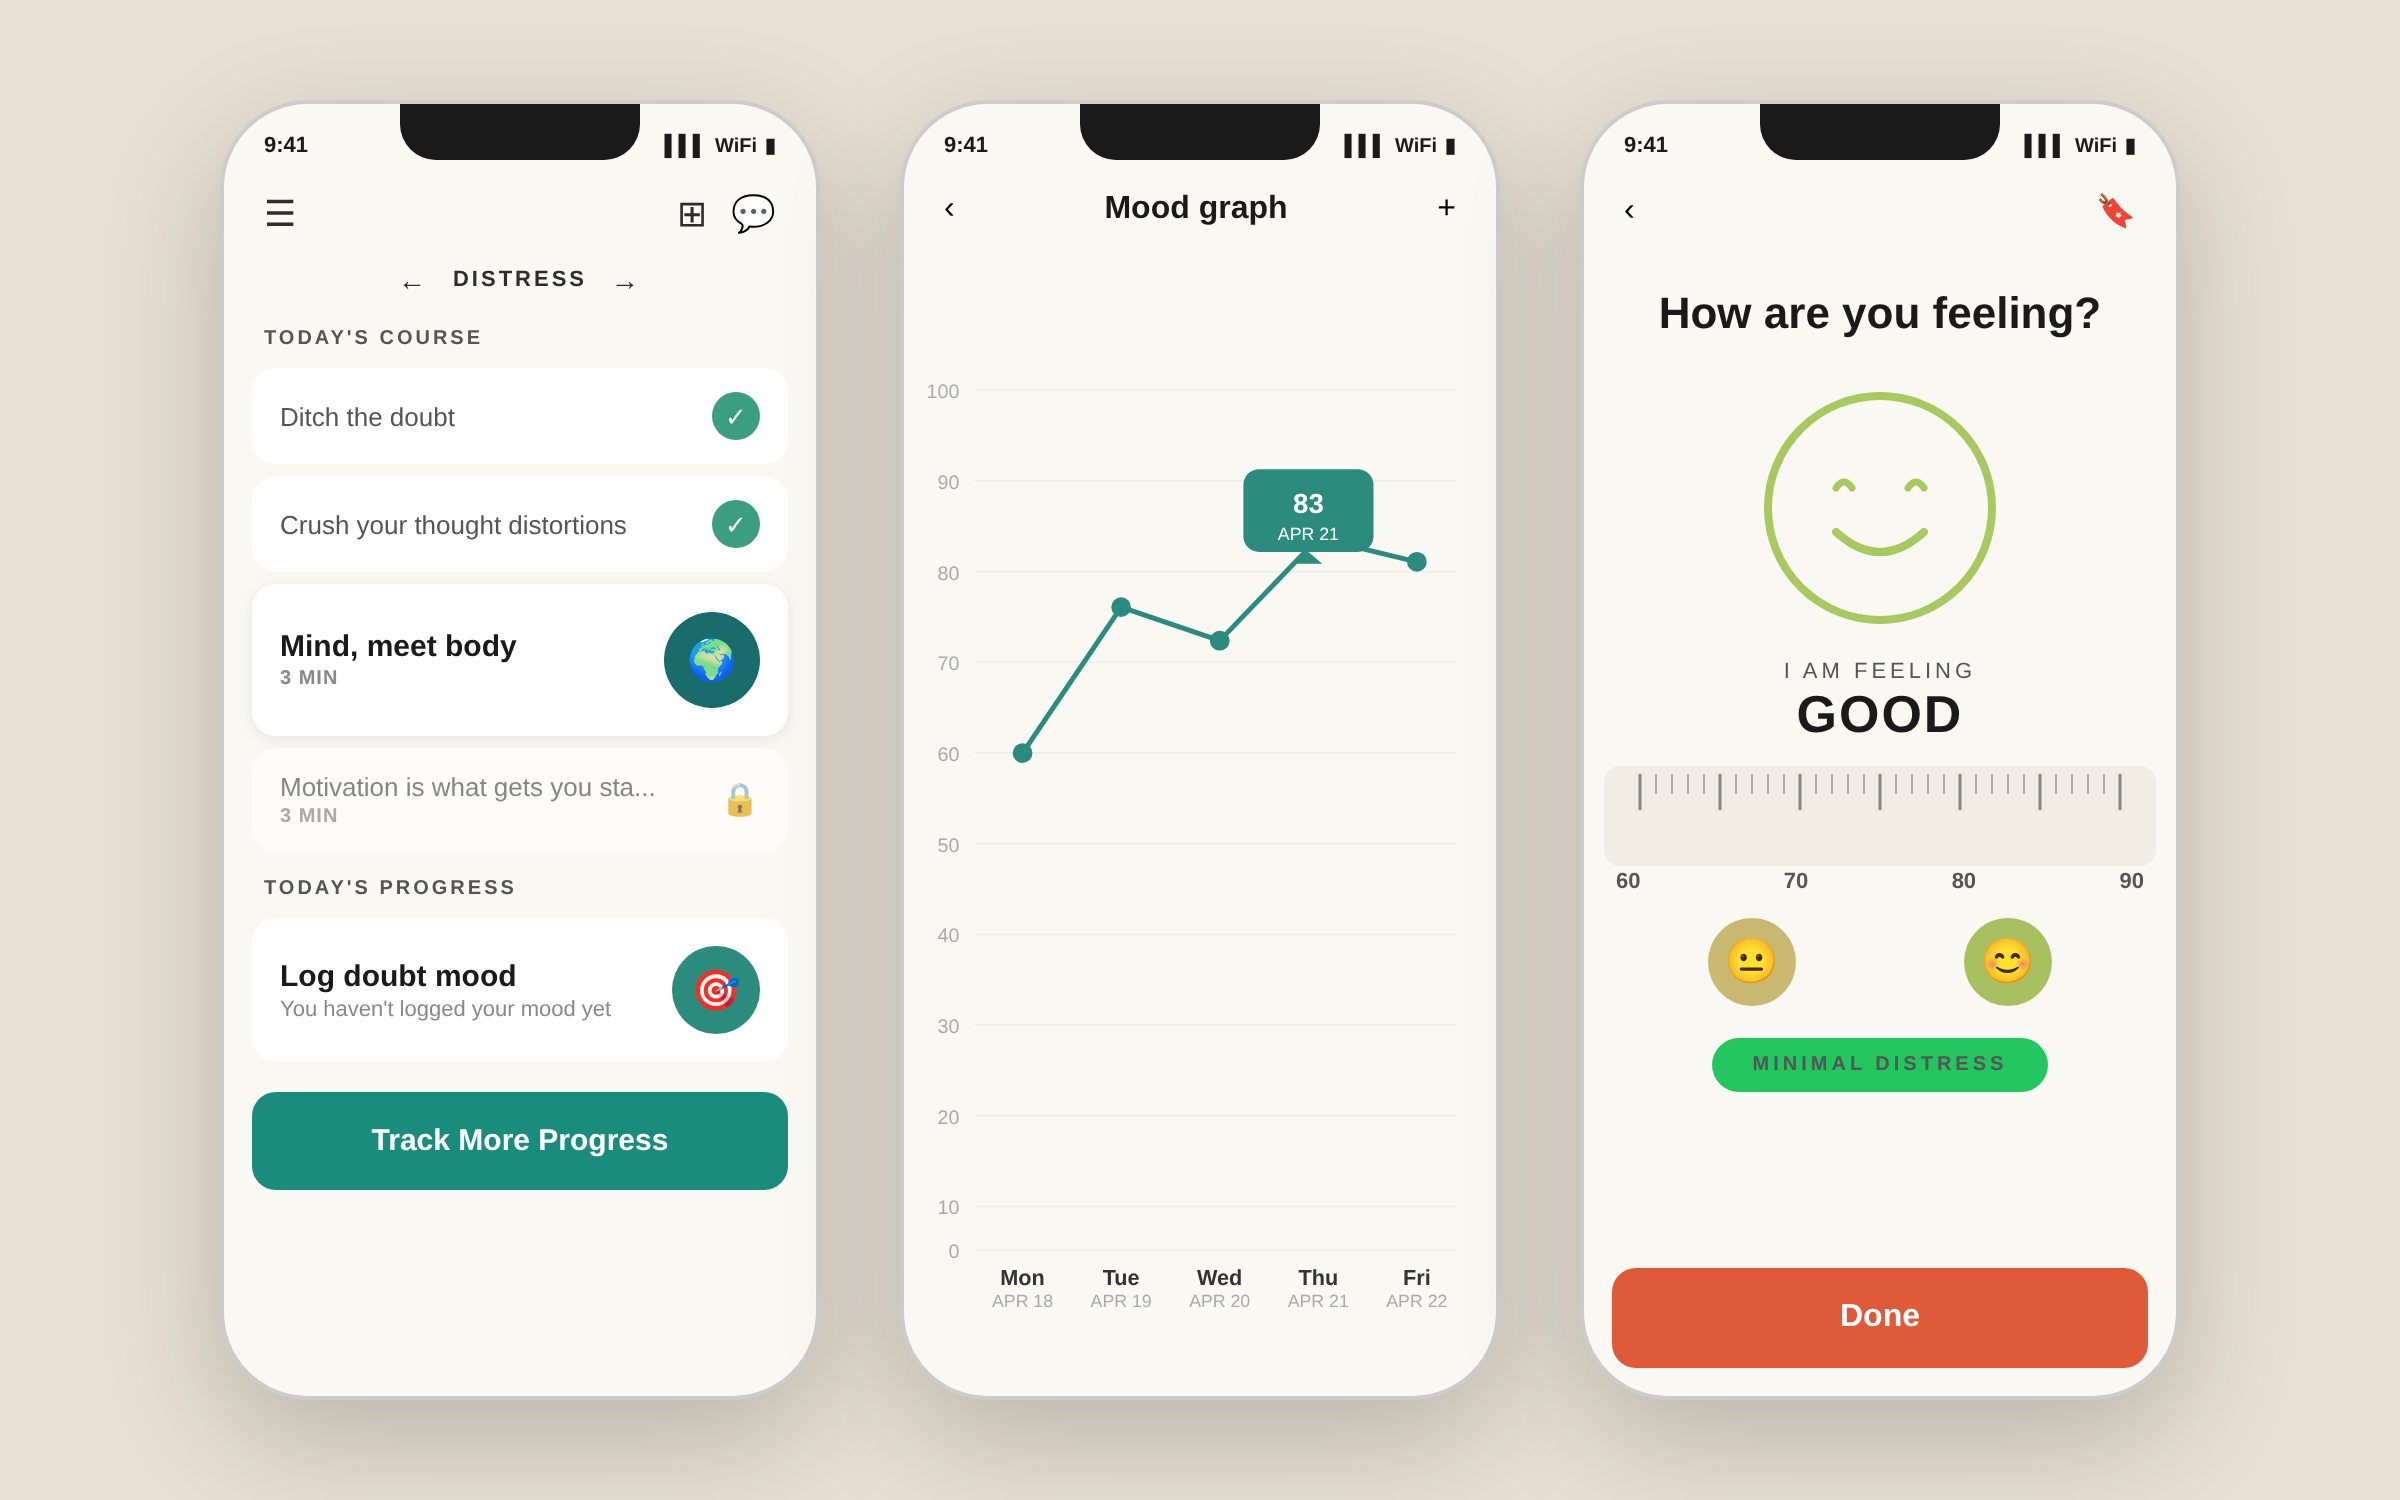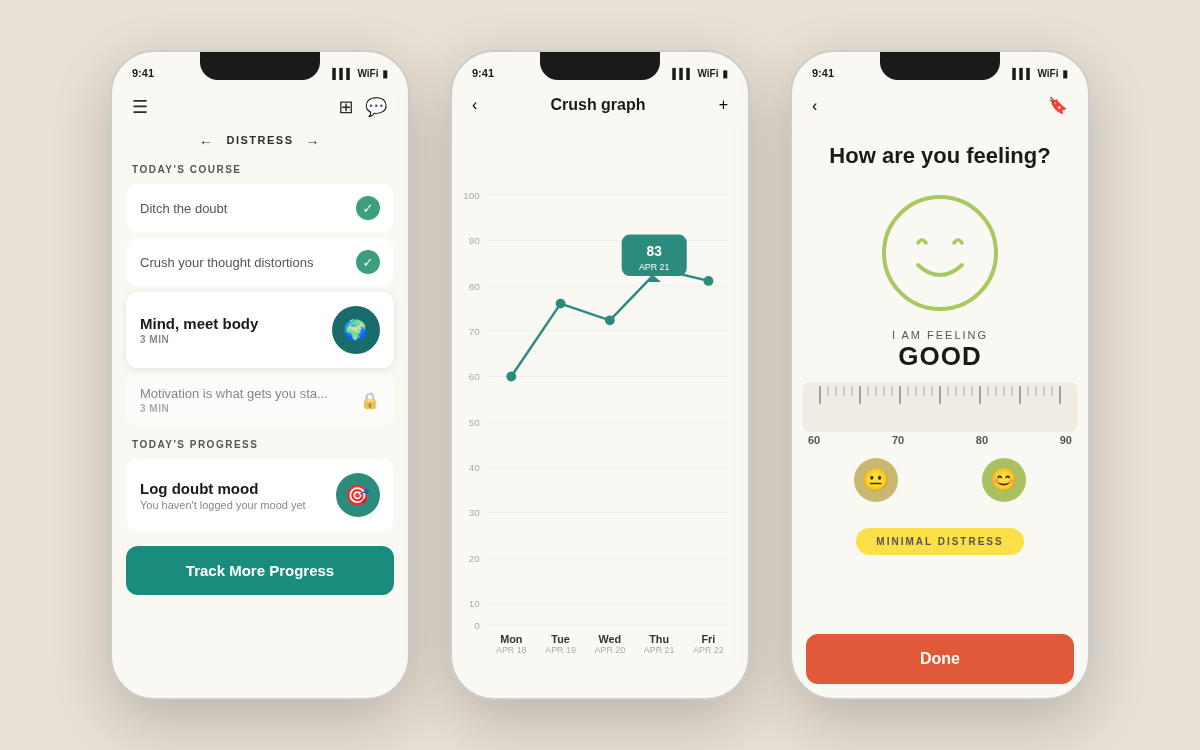--- a/index.html
+++ b/index.html
@@ -309,28 +309,28 @@
       border-radius: 50%;
       display: flex;
       align-items: center;
       justify-content: center;
       font-size: 22px;
     }
     .emoji-face.neutral { background: #c8b870; }
     .emoji-face.good { background: #a8c060; }
 
     .distress-badge {
-      background: #fde047;
+      background: #22c55e;
       border-radius: 20px;
       padding: 8px 20px;
       font-size: 10px;
       font-weight: 700;
       letter-spacing: 2px;
       color: #555;
-      margin-top: 14px;
+      margin-top: 4px;
     }
 
     .done-btn {
       margin: 25px 14px 14px;
       background: #e05a3a;
       color: white;
       border: none;
       border-radius: 12px;
       padding: 16px;
       font-size: 16px;
@@ -414,21 +414,21 @@
     <span>9:41</span>
     <div class="status-icons">
       <span>▌▌▌</span>
       <span>WiFi</span>
       <span>▮</span>
     </div>
   </div>
   <div class="phone-content">
     <div class="phone2-header">
       <span class="icon-btn">‹</span>
-      <span class="phone2-title">Crush graph</span>
+      <span class="phone2-title">Mood graph</span>
       <span class="icon-btn">+</span>
     </div>
     <div class="mood-graph-area">
       <svg class="chart-container" viewBox="0 0 280 480">
 
         <text x="18" y="24" font-size="10" fill="#aaa" text-anchor="end">100</text>
         <text x="18" y="70" font-size="10" fill="#aaa" text-anchor="end">90</text>
         <text x="18" y="116" font-size="10" fill="#aaa" text-anchor="end">80</text>
         <text x="18" y="162" font-size="10" fill="#aaa" text-anchor="end">70</text>
         <text x="18" y="208" font-size="10" fill="#aaa" text-anchor="end">60</text>

